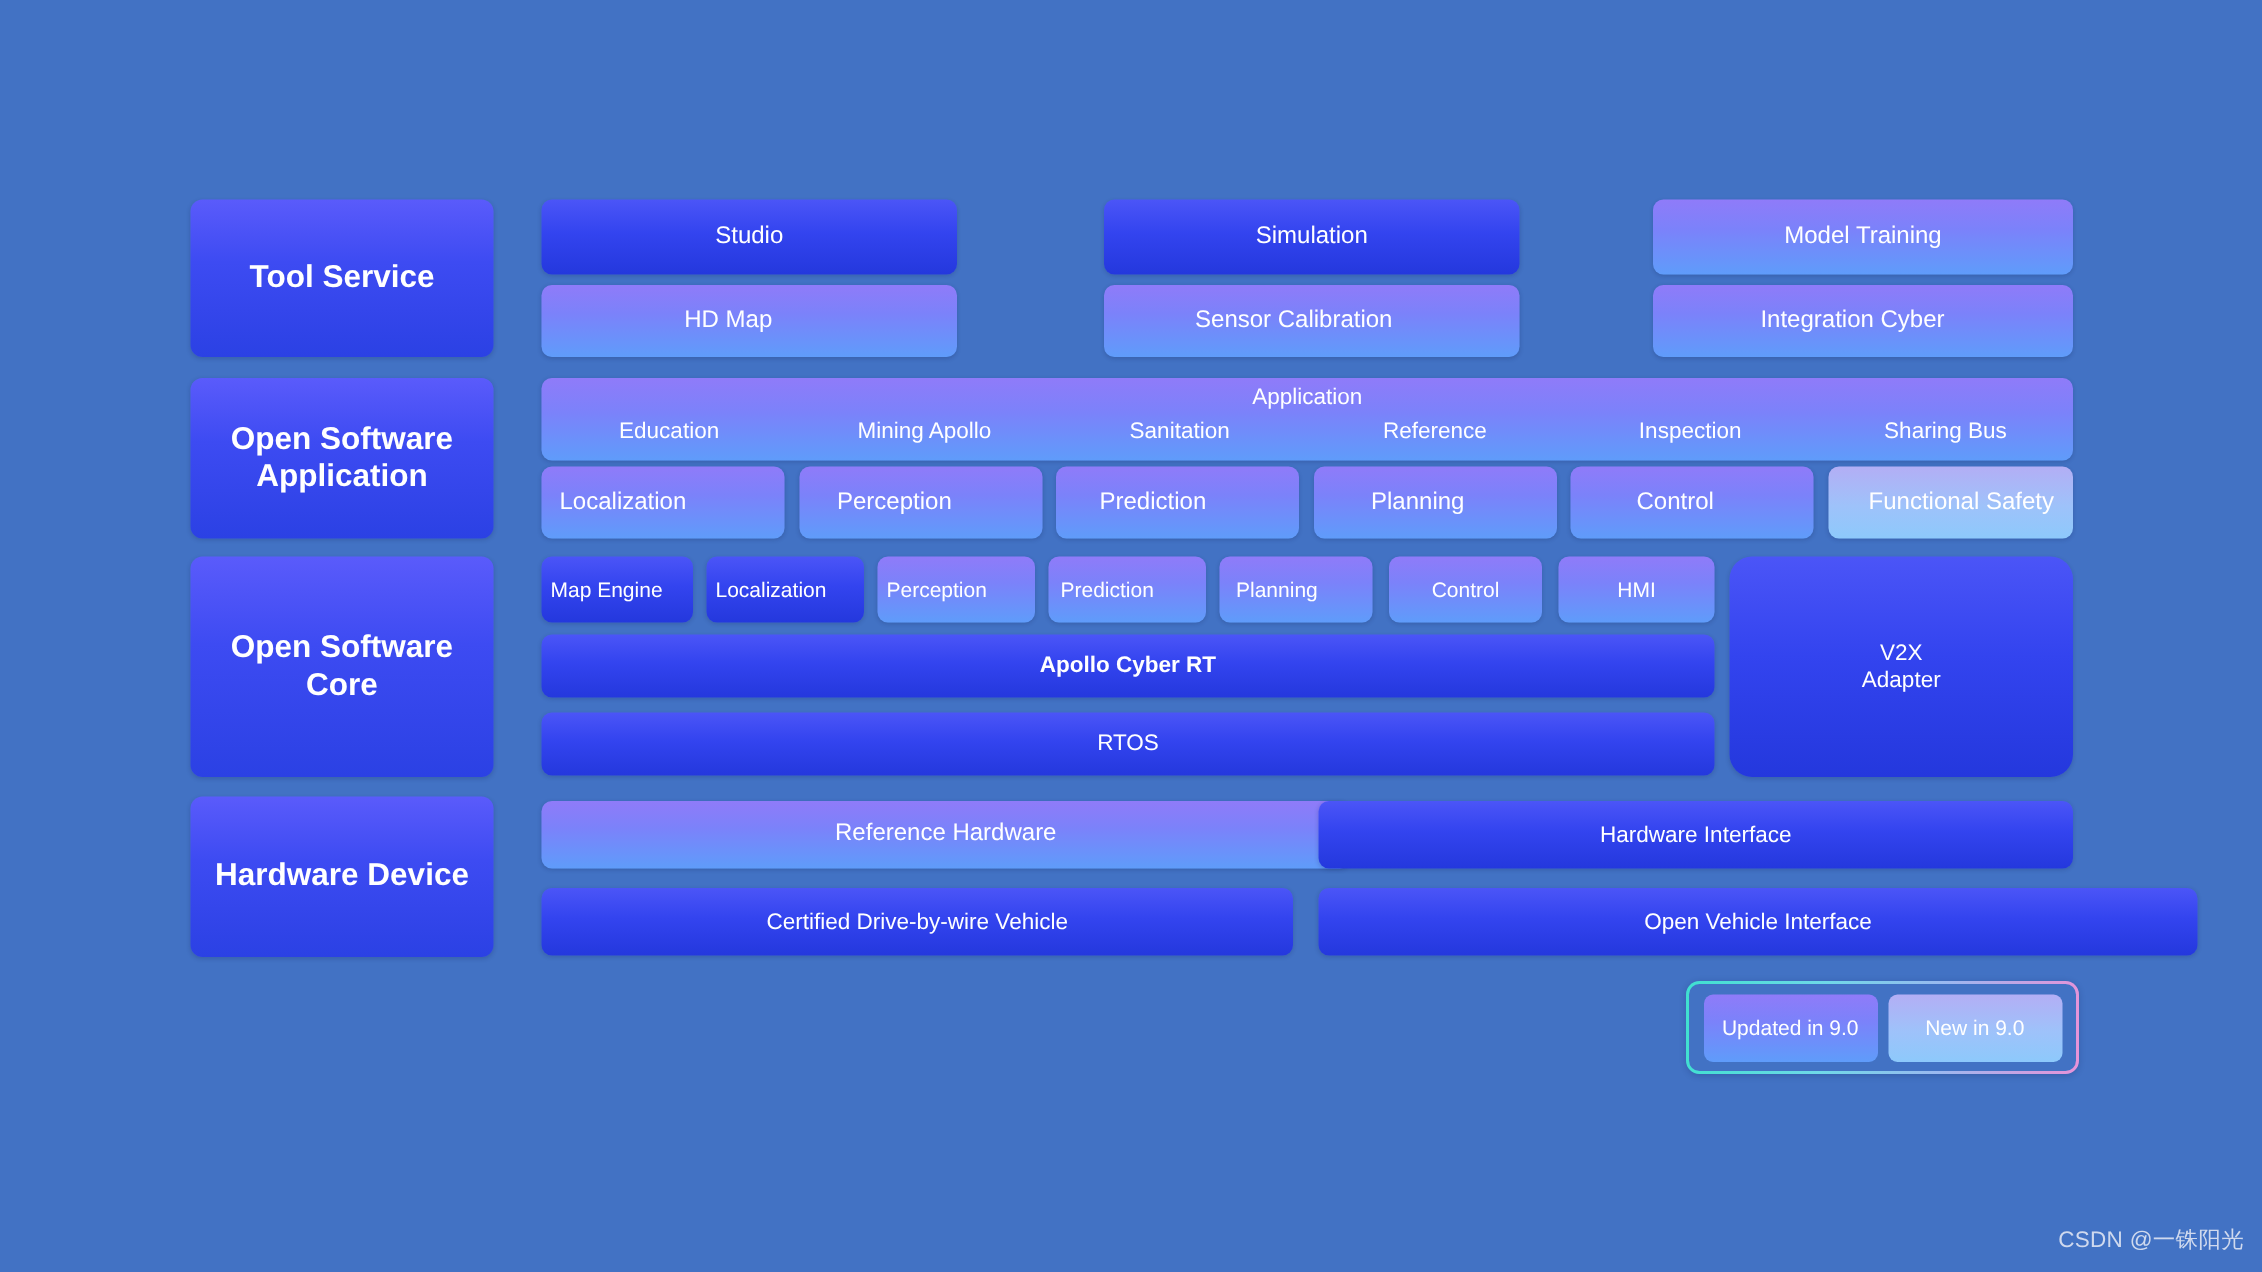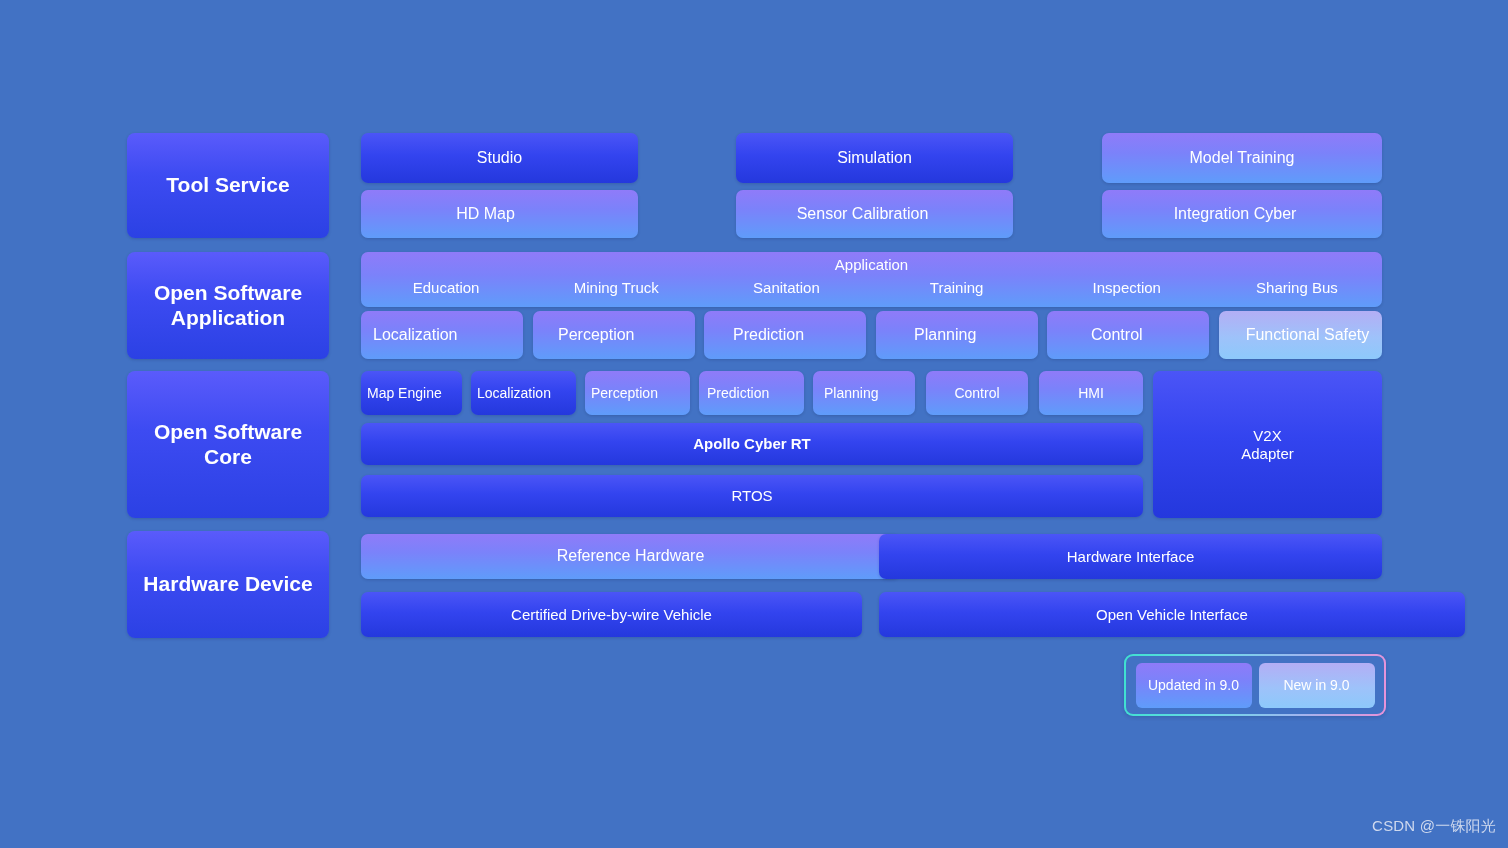--- a/index.html
+++ b/index.html
@@ -161,23 +161,23 @@
   <div class="box v-upd al-center" style="left:736px;top:190px;width:277px;height:48px;font-size:16px;font-weight:400;padding-right:24px;">Sensor Calibration</div>
 
   <div class="box v-upd" style="left:1102px;top:133px;width:280px;height:50px;font-size:16px;font-weight:400;">Model Training</div>
 
   <div class="box v-upd al-center" style="left:1102px;top:190px;width:280px;height:48px;font-size:16px;font-weight:400;padding-right:14px;">Integration Cyber</div>
 
   <div id="app-banner">
     <div class="banner-title">Application</div>
     <div class="banner-items">
       <div>Education</div>
-      <div>Mining Truck</div>
+      <div>Mining Apollo</div>
       <div>Sanitation</div>
-      <div>Training</div>
+      <div>Reference</div>
       <div>Inspection</div>
       <div>Sharing Bus</div>
     </div>
   </div>
 
   <div class="box v-upd al-left" style="left:361px;top:311px;width:162px;height:48px;font-size:16px;font-weight:400;">Localization</div>
 
   <div class="box v-upd al-left" style="left:533px;top:311px;width:162px;height:48px;font-size:16px;font-weight:400;padding-left:25px;">Perception</div>
 
   <div class="box v-upd al-left" style="left:704px;top:311px;width:162px;height:48px;font-size:16px;font-weight:400;padding-left:29px;">Prediction</div>
@@ -199,21 +199,21 @@
   <div class="box v-upd al-left" style="left:813px;top:371px;width:102px;height:44px;font-size:14px;font-weight:400;padding-left:11px;">Planning</div>
 
   <div class="box v-upd" style="left:926px;top:371px;width:102px;height:44px;font-size:14px;font-weight:400;">Control</div>
 
   <div class="box v-upd" style="left:1039px;top:371px;width:104px;height:44px;font-size:14px;font-weight:400;">HMI</div>
 
   <div class="box v-std" style="left:361px;top:423px;width:782px;height:42px;font-size:15px;font-weight:700;">Apollo Cyber RT</div>
 
   <div class="box v-std" style="left:361px;top:475px;width:782px;height:42px;font-size:15px;font-weight:400;">RTOS</div>
 
-  <div class="box v-std" style="left:1153px;top:371px;width:229px;height:147px;font-size:15px;font-weight:400;">V2X
+  <div class="box v-std" style="left:1153px;top:371px;width:229px;height:147px;font-size:15px;font-weight:400;border-radius:15px;">V2X
 Adapter</div>
 
   <div class="box v-upd" style="left:361px;top:534px;width:539px;height:45px;font-size:16px;font-weight:400;">Reference Hardware</div>
 
   <div class="box v-std" style="left:879px;top:534px;width:503px;height:45px;font-size:15px;font-weight:400;">Hardware Interface</div>
 
   <div class="box v-std" style="left:361px;top:592px;width:501px;height:45px;font-size:15px;font-weight:400;">Certified Drive-by-wire Vehicle</div>
 
   <div class="box v-std" style="left:879px;top:592px;width:586px;height:45px;font-size:15px;font-weight:400;">Open Vehicle Interface</div>
 

